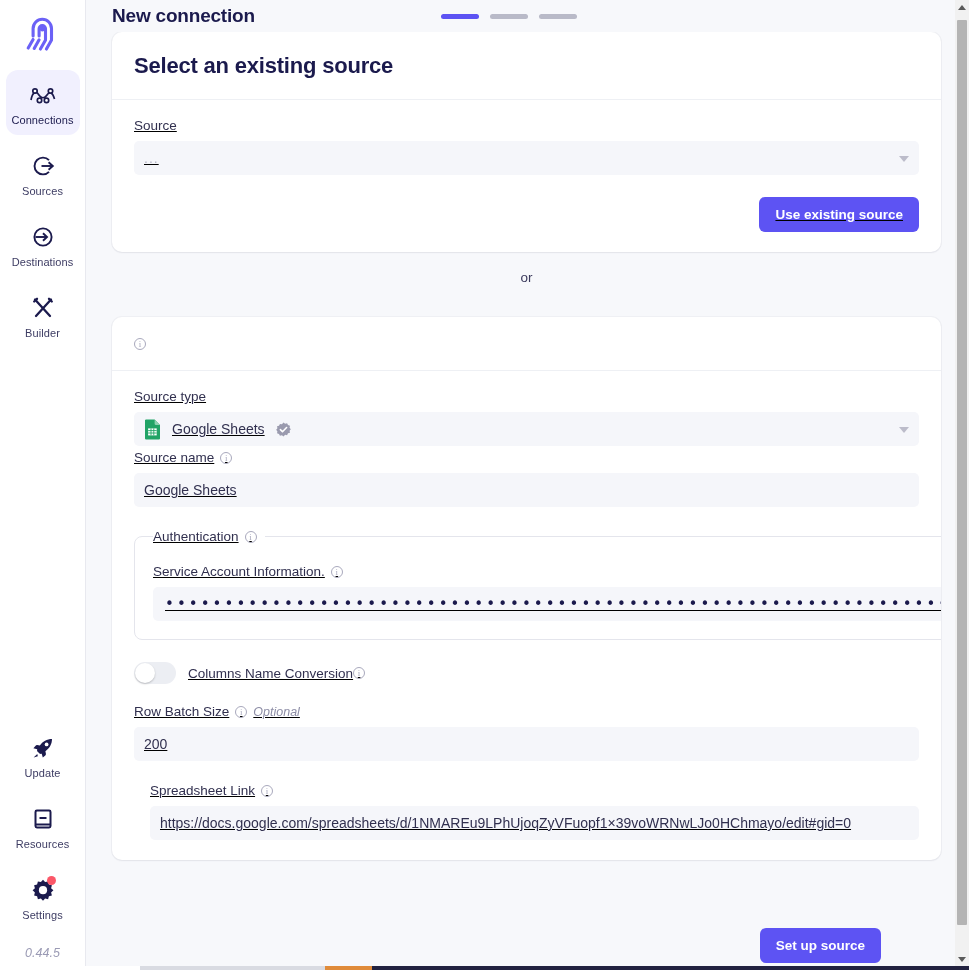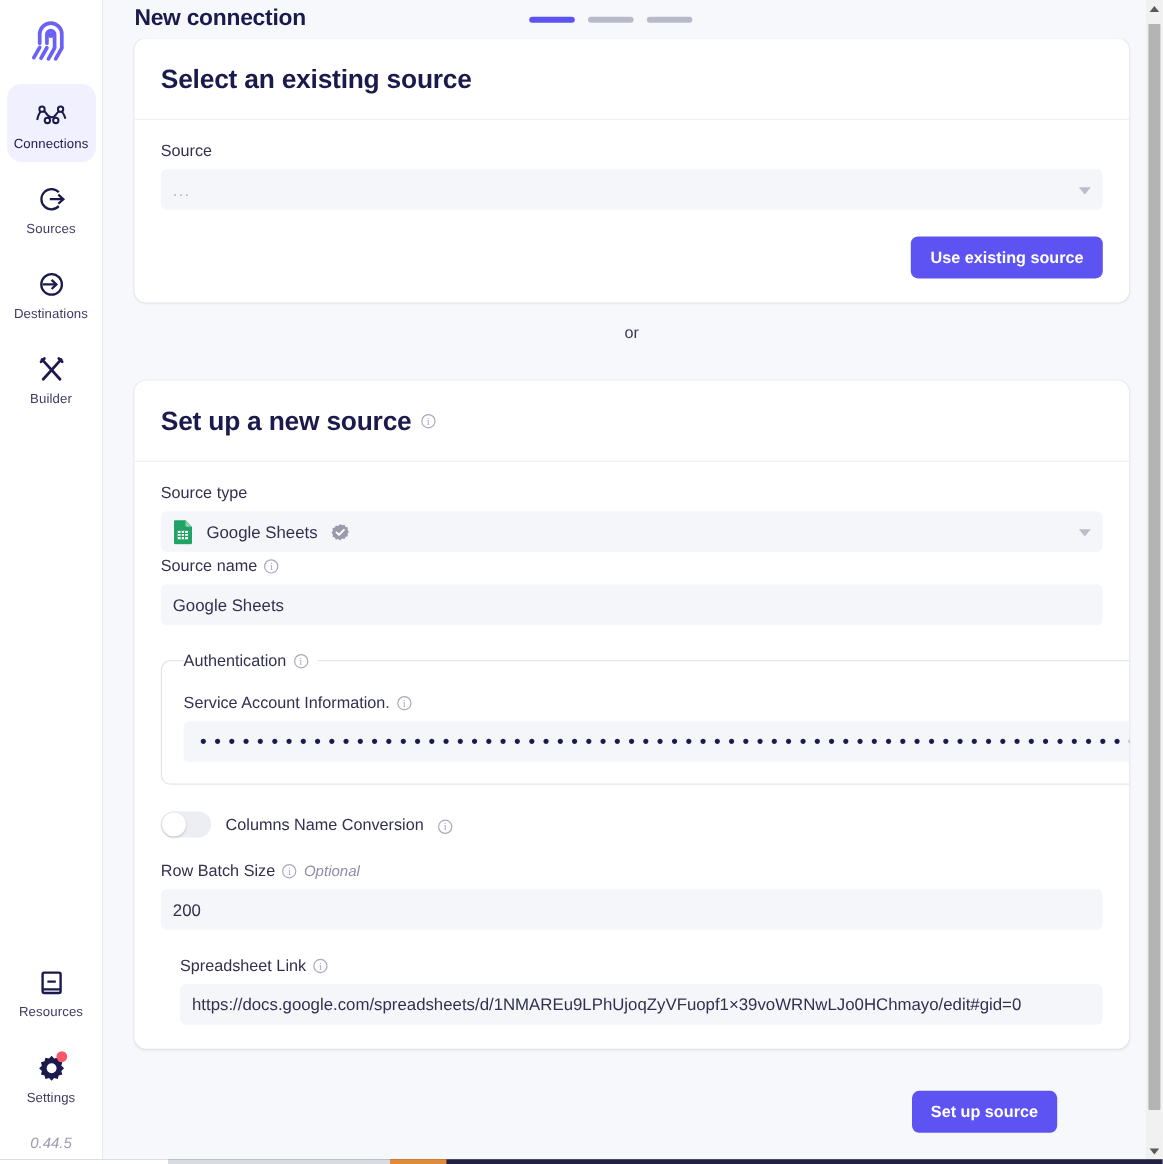--- a/index.html
+++ b/index.html
@@ -136,21 +136,21 @@
     display: flex;
     align-items: center;
     gap: 8px;
   }
   .card-title {
     font-size: 22px;
     font-weight: bold;
     color: #1b1a4d;
     letter-spacing: -.2px;
   }
-  .card-body { padding: 18px 22px 20px 22px; }
+  .card-body { padding: 18px 22px 20px 22px; text-decoration: underline; }
 
   .field-label {
     font-size: 13.5px;
     color: #31304f;
     margin-bottom: 8px;
     display: flex;
     align-items: center;
     gap: 6px;
   }
   .optional {
@@ -292,29 +292,29 @@
     left: 1px; top: 1px;
     width: 20px; height: 20px;
     border-radius: 50%;
     background: #ffffff;
     box-shadow: 0 1px 2px rgba(0,0,0,.22);
   }
   .toggle-label {
     font-size: 13.5px;
     color: #31304f;
     display: flex;
-    align-items: flex-end;
-    gap: 12px;
+    align-items: center;
+    gap: 0;
   }
   .field-block { margin-top: 4px; }
 
   
   .footer-bar {
     position: absolute;
-    left: 86px; right: 0; bottom: 20px;
+    left: 86px; right: 0; bottom: 1px;
     height: 48px;
     background: #f7f8fb;
     display: flex;
     align-items: center;
     justify-content: flex-end;
     padding-right: 88px;
     z-index: 5;
   }
 
   
@@ -446,20 +446,30 @@
           <path d="M4 3.5 L19 20"></path>
           <path d="M20 3.5 L5 20"></path>
           <path d="M3.2 5.5 L6 2.8"></path>
           <path d="M18 2.8 L20.8 5.5"></path>
         </svg>
       </span>
       <span class="nav-label">Builder</span>
     </div>
 
     <div class="sidebar-bottom">
+      <div class="nav-item">
+        <span class="nav-icon">
+          <svg width="22" height="22" viewBox="0 0 22 22" fill="#1b1a4d">
+            <path d="M20 2 C15 2 10.5 4.5 7.8 8.6 L5.2 8.1 C4.6 8 4 8.2 3.6 8.7 L1.4 11.2 L5.2 12.3 C5 13 5 13.6 5.2 14.2 L7.8 16.8 C8.4 17 9 17 9.7 16.8 L10.8 20.6 L13.3 18.4 C13.8 18 14 17.4 13.9 16.8 L13.4 14.2 C17.5 11.5 20 7 20 2 Z"></path>
+            <path d="M5.3 17 L1.6 20.5 L5.8 19.2 Z"></path>
+            <circle cx="14.6" cy="7.4" r="1.9" fill="#fff"></circle>
+          </svg>
+        </span>
+        <span class="nav-label">Update</span>
+      </div>
 
       <div class="nav-item">
         <span class="nav-icon">
           <svg width="22" height="22" viewBox="0 0 22 22" fill="none" stroke="#1b1a4d" stroke-width="2">
             <rect x="3.5" y="2.5" width="15" height="17" rx="1.4"></rect>
             <path d="M7.5 10 H14.5"></path>
             <path d="M3.5 16.5 H18.5"></path>
           </svg>
         </span>
         <span class="nav-label">Resources</span>
@@ -508,21 +518,20 @@
           <div class="actions-row">
             <button class="btn-primary">Use existing source</button>
           </div>
         </div>
       </div>
 
       <div class="or-divider">or</div>
 
       <div class="card">
         <div class="card-head">
-          <span class="card-title">Set up a new source</span>
           <span class="info-icon">i</span>
         </div>
         <div class="card-body">
 
           <div class="field-label">
             <span>Source type</span>
           </div>
           <div class="input select">
             <span class="src-type-val">
               <span class="gs-icon">

